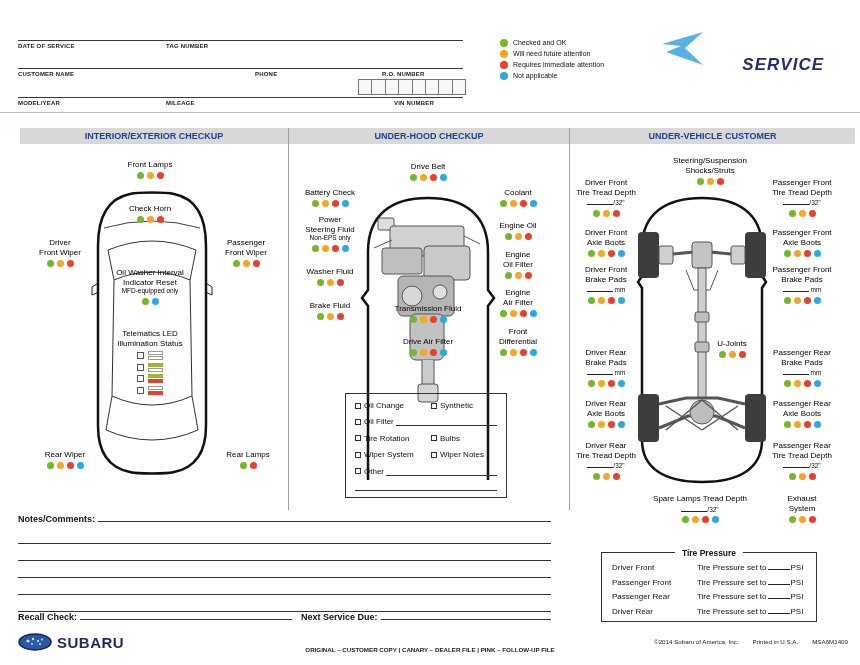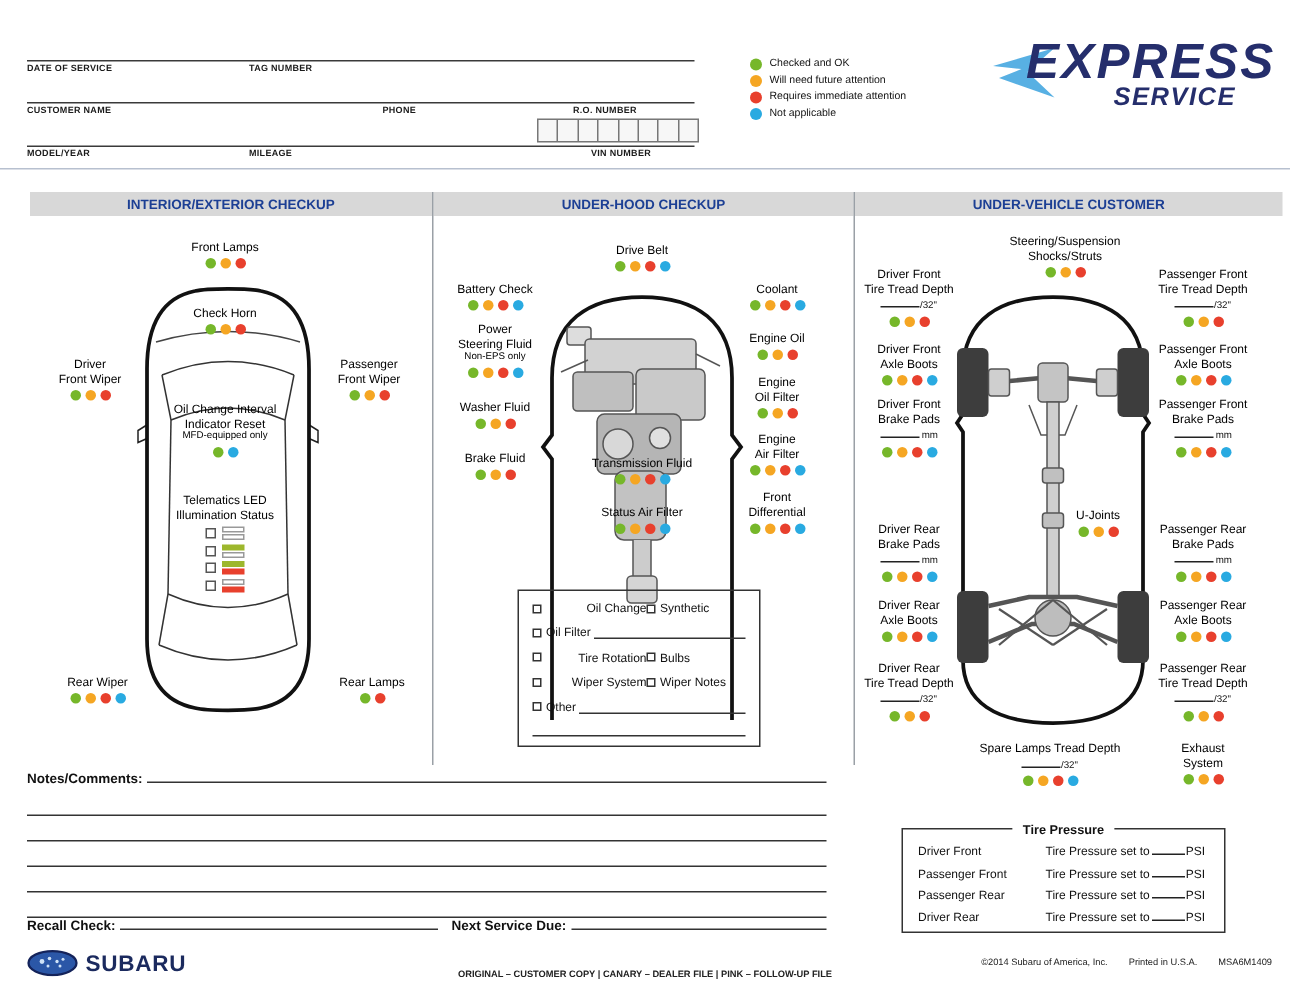--- a/index.html
+++ b/index.html
@@ -51,21 +51,21 @@
   .tele-row { display:flex; justify-content:center; align-items:center; gap:4px; margin-top:2.5px; }
   .tele-cb { width:7px; height:7px; border:1px solid #555; background:#fff; }
   .tele-stack { display:flex; flex-direction:column; gap:1px; }
   .tele-bar { width:15px; height:4px; }
 
   
   .svc-box { position:absolute; left:345px; top:393px; width:162px; height:105px;
              border:1.5px solid #333; padding:7px 9px 6px 9px; display:flex;
              flex-direction:column; justify-content:space-between; font-size:8px; }
   .svc-row { display:flex; align-items:flex-end; }
-  .svc-item { display:flex; align-items:center;justify-content:space-between; }
+  .svc-item { display:flex; align-items:center; }
   .svc-item.w { width:76px; }
   .cb { width:6px; height:6px; border:1px solid #333; background:#fff; display:inline-block;
         margin-right:3px; flex:none; }
   .svc-line { border-bottom:1px solid #333; flex:1; height:8px; margin-left:2px; }
 
   
   .tp-box { position:absolute; left:601px; top:552px; width:216px; height:70px;
             border:1px solid #333; padding:10px 10px 4px 10px; }
   .tp-title { position:absolute; top:-5px; left:50%; transform:translateX(-50%);
               background:#fff; padding:0 7px; font-size:8.5px; font-weight:bold; white-space:nowrap; }
@@ -134,21 +134,20 @@
   <div class="legend-row">
     <span class="legend-dot" style="background: rgb(41, 170, 225);"></span>
     <span class="legend-txt">Not applicable</span>
   </div>
 </div>
 
 <div class="logo">
   <svg class="logo-arrow" width="44" height="36" viewBox="0 0 44 36">
     <path d="M43,1 L2,13 L21,15 L6,21 L43,34 L25,17 Z" fill="#58b0e3"></path>
   </svg>
-  <div class="logo-express">EXPRESS</div>
   <div class="logo-service">SERVICE</div>
 </div>
 
 <div class="toprule"></div>
 
 <div class="colhdr" style="left:20px;width:268px">INTERIOR/EXTERIOR CHECKUP</div>
 <div class="colhdr" style="left:289px;width:280px">UNDER-HOOD CHECKUP</div>
 <div class="colhdr" style="left:570px;width:285px">UNDER-VEHICLE CUSTOMER</div>
 <div class="vline" style="left:288px"></div>
 <div class="vline" style="left:569px"></div>
@@ -198,21 +197,21 @@
 <div class="ci" style="left:208px;top:238px;width:76px">
   <div class="ci-label">Passenger
 Front Wiper</div>
   <div class="ci-dots">
       <span class="dot" style="background: rgb(118, 183, 42);"></span>
       <span class="dot" style="background: rgb(245, 166, 35);"></span>
       <span class="dot" style="background: rgb(232, 64, 45);"></span>
     </div>
 </div>
 <div class="ci" style="left:103px;top:268px;width:94px">
-  <div class="ci-label">Oil Change Interval
+  <div class="ci-label">Oil Washer Interval
 Indicator Reset</div>
   <div class="ci-sub">MFD-equipped only</div>
   <div class="ci-dots">
       <span class="dot" style="background: rgb(118, 183, 42);"></span>
       <span class="dot" style="background: rgb(41, 170, 225);"></span>
     </div>
 </div>
 <div class="ci" style="left:100px;top:329px;width:100px">
   <div class="ci-label">Telematics LED
 Illumination Status</div>
@@ -376,21 +375,21 @@
 <div class="ci" style="left:381px;top:304px;width:94px">
   <div class="ci-label">Transmission Fluid</div>
   <div class="ci-dots">
       <span class="dot" style="background: rgb(118, 183, 42);"></span>
       <span class="dot" style="background: rgb(245, 166, 35);"></span>
       <span class="dot" style="background: rgb(232, 64, 45);"></span>
       <span class="dot" style="background: rgb(41, 170, 225);"></span>
     </div>
 </div>
 <div class="ci" style="left:386px;top:337px;width:84px">
-  <div class="ci-label">Status Air Filter</div>
+  <div class="ci-label">Drive Air Filter</div>
   <div class="ci-dots">
       <span class="dot" style="background: rgb(118, 183, 42);"></span>
       <span class="dot" style="background: rgb(245, 166, 35);"></span>
       <span class="dot" style="background: rgb(232, 64, 45);"></span>
       <span class="dot" style="background: rgb(41, 170, 225);"></span>
     </div>
 </div>
 
 <div class="svc-box">
   <div class="svc-row">

